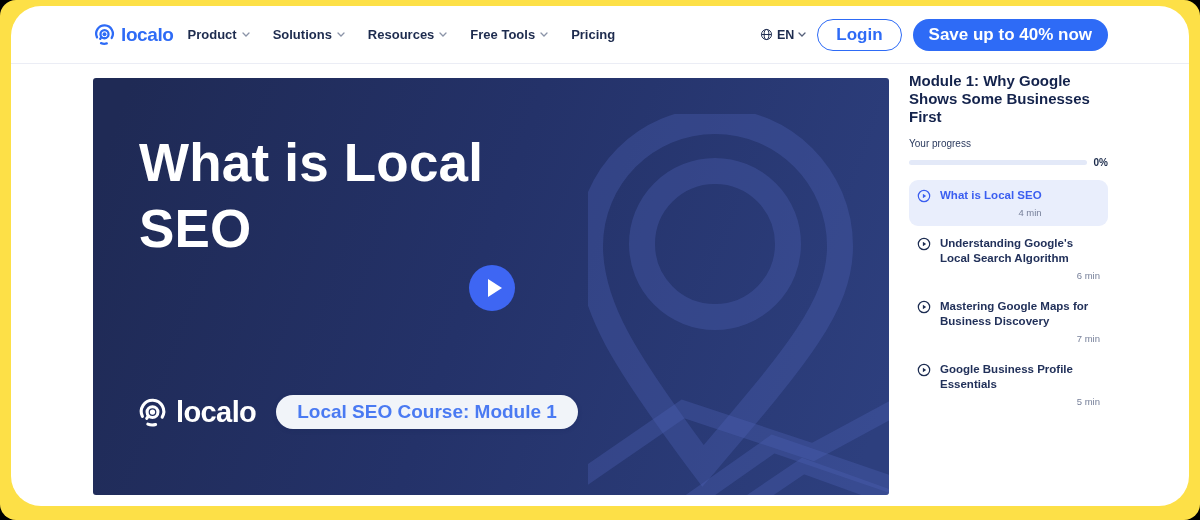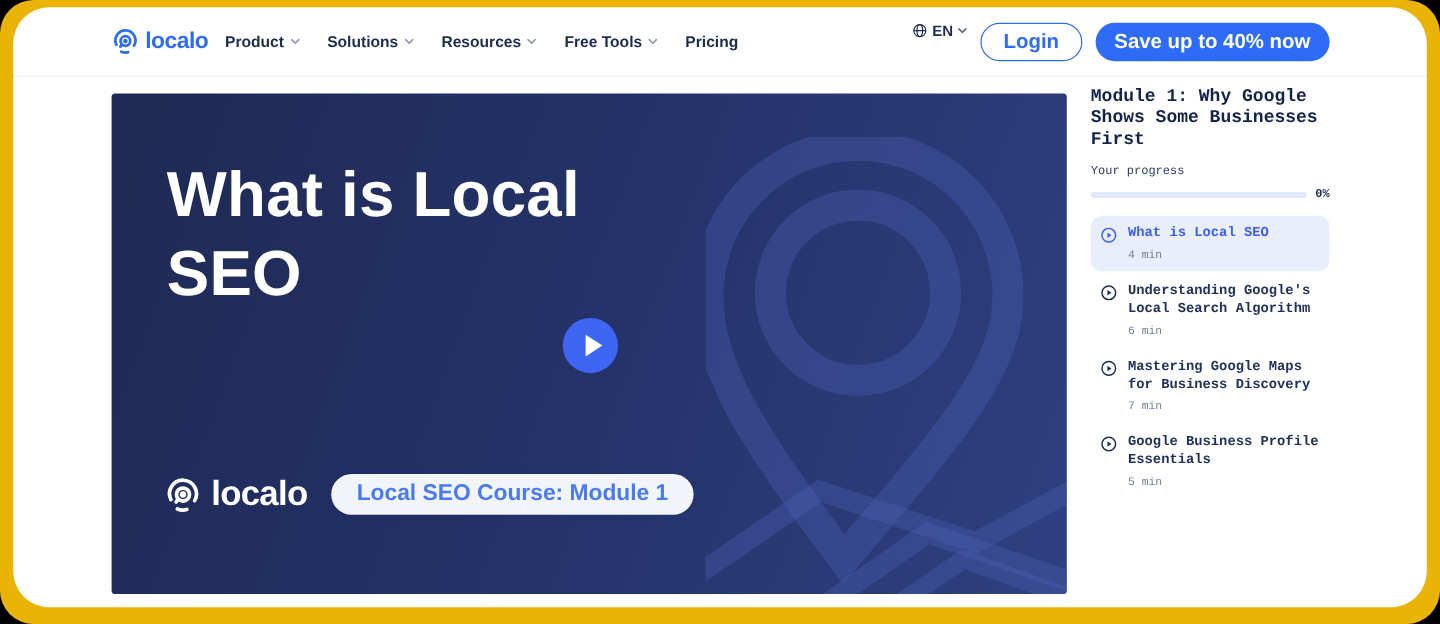--- a/index.html
+++ b/index.html
@@ -1,36 +1,36 @@
 <!DOCTYPE html>
 <html><head>
 <meta charset="utf-8">
 <style>
   html,body { margin:0; padding:0; }
   body {
     width:1200px; height:520px; background:#000;
     font-family:"Liberation Sans", sans-serif; position:relative; overflow:hidden;
   }
-  .frame { position:absolute; inset:0; background:#eab308; border-radius:28px; }
+  .frame { position:absolute; inset:0; background:#fde047; border-radius:16px; }
   .page {
     position:absolute; left:11px; top:6px; right:11px; bottom:14px;
     background:#ffffff; border-radius:30px; overflow:hidden;
   }
   
   header { height:57px; border-bottom:1px solid #ebedf5; display:flex; align-items:center; }
   .container { width:1015px; margin-left:82px; }
   .nav-inner { display:flex; align-items:center; }
   .brand { display:flex; align-items:center; gap:5px; color:#2e6bf6; font-weight:700;
            font-size:19px; letter-spacing:-0.4px; cursor:pointer; }
   .brand svg { display:block; }
   nav.links { display:flex; gap:23px; margin-left:14px; align-items:center; }
   .nav-link { display:flex; gap:5px; align-items:center; color:#1d2b4e; font-size:13px;
               font-weight:700; cursor:pointer; }
   .chev { display:block; }
-  .nav-right { margin-left:auto; display:flex; align-items:flex-start; gap:11px; }
+  .nav-right { margin-left:auto; display:flex; align-items:center; gap:11px; }
   .lang { display:flex; align-items:center; gap:4px; font-size:12.5px; font-weight:700;
           color:#1d2b4e; cursor:pointer; }
   .btn-login { height:32px; padding:0 18px; border-radius:17px; border:1.5px solid #2e6bf6;
                background:#fff; color:#2e6bf6; font-size:17px; font-weight:700;
                font-family:inherit; cursor:pointer; }
   .btn-cta { height:32px; padding:0 16px; border-radius:17px; background:#2e6bf6; border:none;
              color:#fff; font-size:17px; font-weight:700; font-family:inherit; cursor:pointer; }
   
   .main-area { display:flex; gap:20px; margin-top:14px; }
   .video {
@@ -47,36 +47,36 @@
               display:flex; align-items:center; justify-content:center; padding:0; }
   .play-tri { width:0; height:0; border-left:14px solid #fff; border-top:9px solid transparent;
               border-bottom:9px solid transparent; margin-left:5px; }
   .video-footer { position:absolute; left:44px; top:317px; display:flex; align-items:center; gap:20px; }
   .brand-white { color:#fff; font-size:29px; font-weight:700; display:flex; align-items:center;
                  gap:8px; letter-spacing:-0.6px; }
   .badge { height:34px; padding:0 21px; background:rgba(250,252,255,0.96); border-radius:18px;
            color:#4a7af2; font-size:19px; font-weight:600; display:flex; align-items:center;
            box-shadow:0 1px 4px rgba(20,35,90,0.25); white-space:nowrap; }
   
-  .sidebar { width:199px; flex-shrink:0; margin-top:-6px;font-family:Liberation Mono, monospace; }
+  .sidebar { width:199px; flex-shrink:0; margin-top:-6px; }
   .module-title { margin:0; font-size:15px; line-height:1.2; color:#14234c; font-weight:700; }
   .progress-label { font-size:10px; color:#2b3a5e; margin-top:12px; font-weight:500; }
   .progress-row { display:flex; align-items:center; gap:7px; margin-top:8px; }
   .track { flex:1; height:5px; background:#e3e9f8; border-radius:3px; overflow:hidden; }
   .fill { height:100%; width:0%; background:#2e6bf6; border-radius:3px; }
   .pct { font-size:10px; color:#1b2b4b; font-weight:700; }
   .lessons { margin-top:12px; }
   .lesson { display:flex; gap:9px; padding:8px 8px; border-radius:9px; margin-bottom:2px;
             align-items:flex-start; cursor:pointer; }
   .lesson.active { background:#e9eefc; }
   .play-ic { width:14px; height:14px; color:#1d2d52; flex-shrink:0; margin-top:1px; }
   .lesson.active .play-ic { color:#3b5ef0; }
   .lesson-title { font-size:11.5px; font-weight:700; color:#22315a; line-height:1.3; }
   .lesson.active .lesson-title { color:#3b5ef0; }
-  .lesson-duration { font-size:9.5px; color:#77809a; margin-top:4px; }
+  .lesson-duration { font-size:9.5px; color:#77809a; margin-top:4px;text-align:right; }
 </style>
 </head>
 <body>
 
 <div class="frame">
   <div class="page">
 
     <header>
       <div class="container nav-inner">
         <div class="brand">

